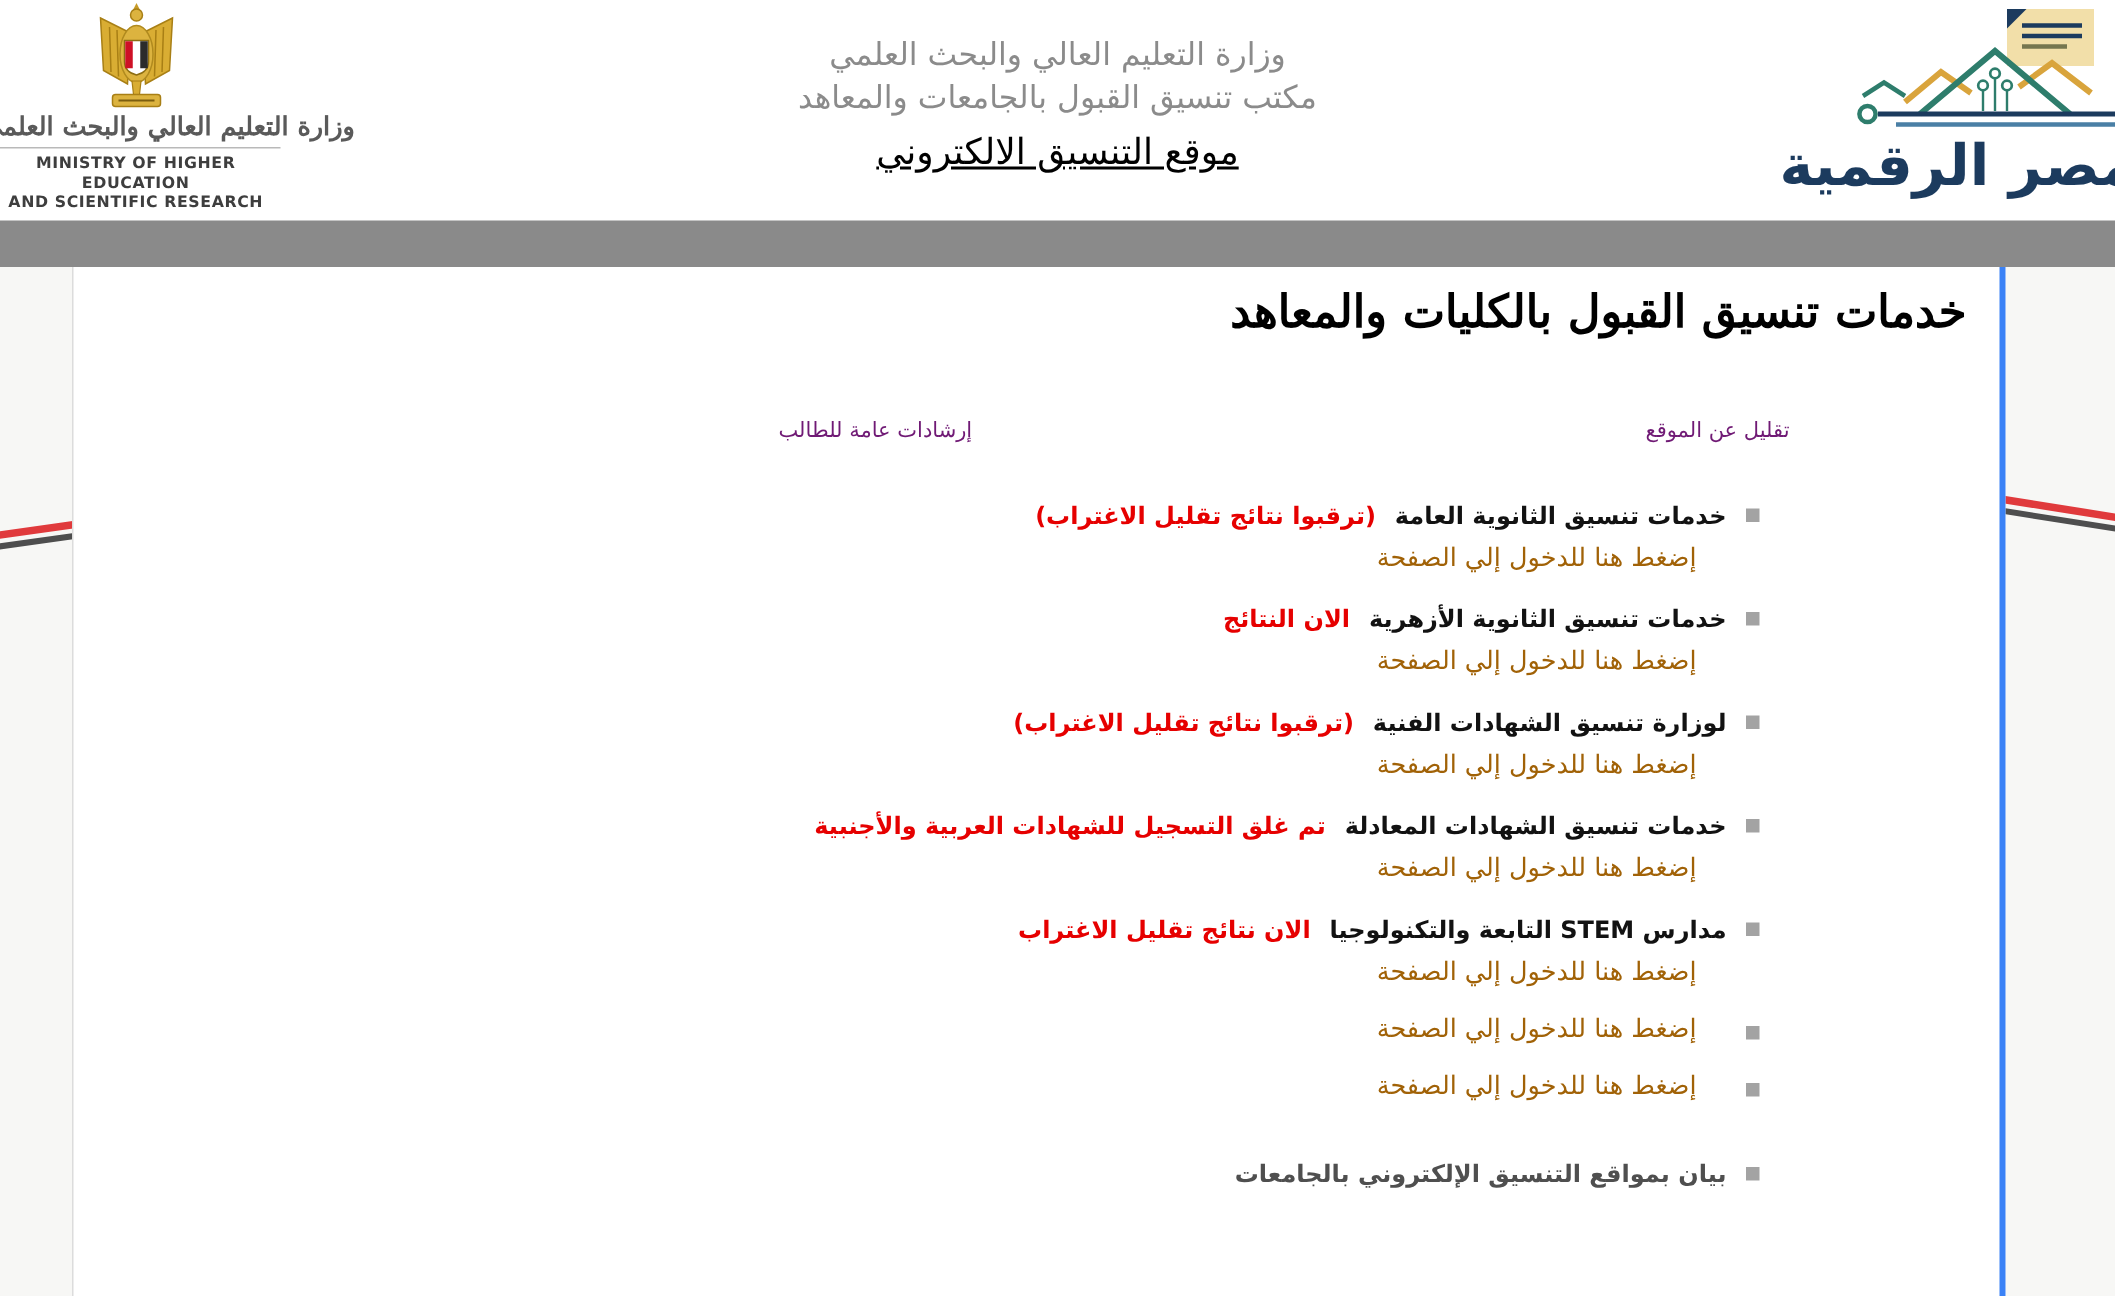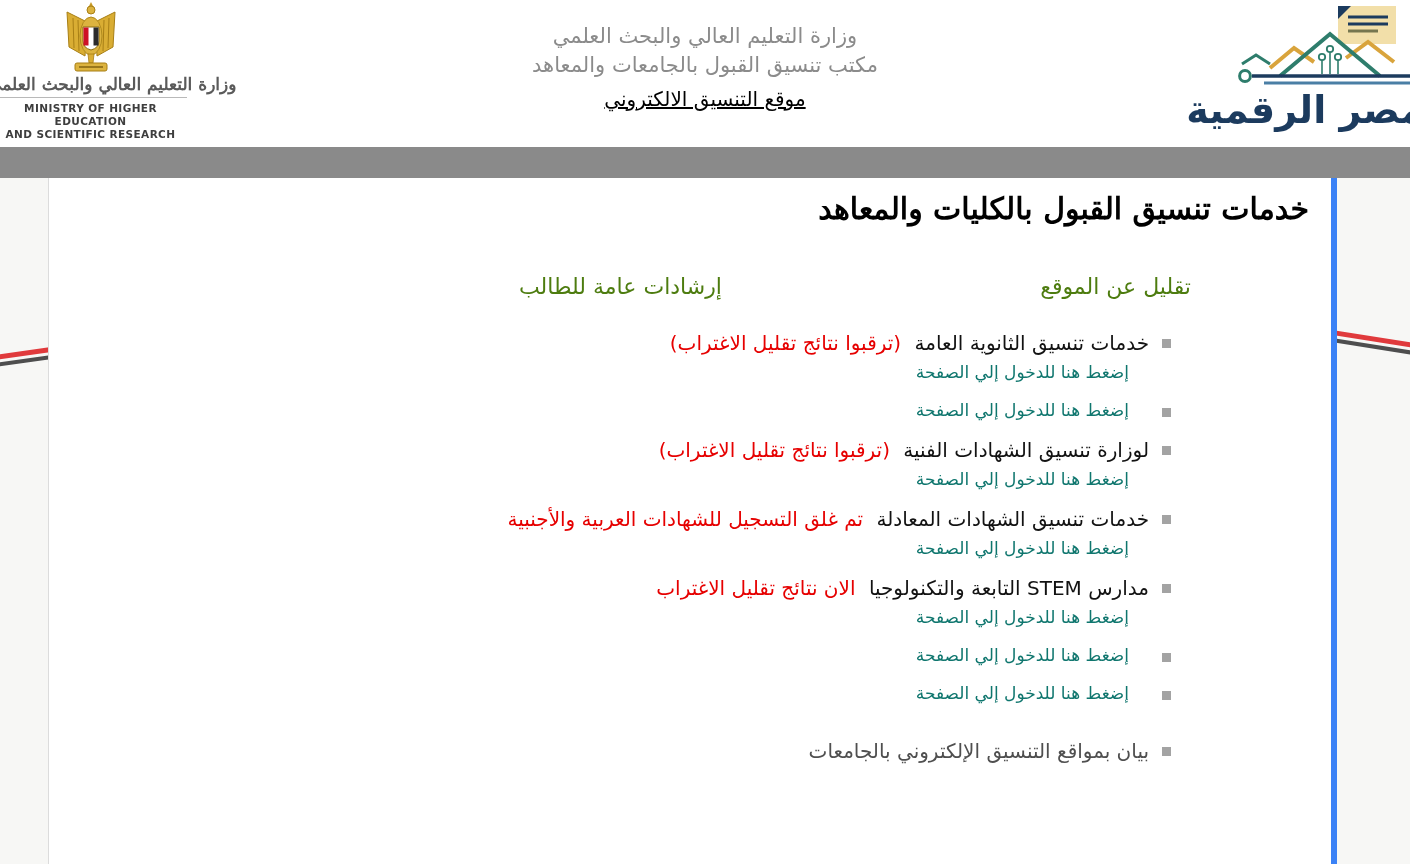--- a/index.html
+++ b/index.html
@@ -15,60 +15,60 @@
   .calli { font-family:"DejaVu Serif", serif; font-weight:bold; font-size:17px;
            color:#5a5a5a; white-space:nowrap; margin-top:2px; }
   .calli-rule { height:1px; background:#b9b9b9; margin:3px 6px 4px 6px; }
   .min-en { font-size:10.5px; font-weight:bold; letter-spacing:.4px; color:#3e3e3e;
             line-height:13px; }
   .min-en span { display:block; }
 
   .head-center { position:absolute; left:50%; top:22px; transform:translateX(-50%);
                  text-align:center; direction:rtl; white-space:nowrap; }
   .hc-line { font-size:21px; color:#8b8b8b; line-height:29px; }
-  .hc-link { display:inline-block; margin-top:7px; font-size:20px; color:#000;
+  .hc-link { display:inline-block; margin-top:7px; font-size:24px; color:#000;
              text-decoration:underline; cursor:pointer; }
 
   .de-logo { position:absolute; right:-14px; top:4px; width:190px; }
   .de-text { position:absolute; top:84px; right:0; font-size:38px; font-weight:bold;
              color:#1c3b5e; direction:rtl; white-space:nowrap; letter-spacing:-1px; }
 
   
   .graybar { position:absolute; top:147px; left:0; width:100%; height:31px; background:#8a8a8a; }
 
   
   .content-bg { position:absolute; top:178px; left:0; right:0; bottom:0; background:#f7f7f5; }
   .ribbon { position:absolute; }
   .ribbon-left  { left:-8px;  top:172px; width:76px; transform:rotate(-8deg); }
   .ribbon-right { right:-8px; top:158px; width:96px; transform:rotate(9deg); }
   .r-red  { height:5px; background:#e03a3c; border-radius:2px; }
   .r-gap  { height:3px; }
   .r-dark { height:4px; background:#4e4e4e; border-radius:2px; }
 
   
   .card { position:absolute; top:0; left:48px; width:1289px; height:100%;
-          background:#fff; border-left:1px solid #dcdcdc; border-right:6px solid #3b82f6;
+          background:#fff; border-left:1px solid #dcdcdc; border-right:4px solid #3b82f6;
           direction:rtl; }
 
   .title { font-family:"DejaVu Serif", serif; font-weight:bold; font-size:30px;
            line-height:38px; color:#000; margin:12px 22px 0 0; }
 
   .toplinks { display:flex; justify-content:space-between; margin-top:48px;
               padding:0 140px 0 470px; }
-  .toplinks a { font-size:22px; color:#4d7c0f; text-decoration:none; cursor:pointer;
+  .toplinks a { font-size:14px; color:#701a75; text-decoration:none; cursor:pointer;
                 line-height:22px;text-align:right; }
 
   .services { margin-top:33px; padding-right:160px; }
   .service { position:relative; padding-right:22px; margin-bottom:17px; }
   .service .bullet { position:absolute; right:0; top:8px; width:9px; height:9px;
                      background:#a3a3a3; }
-  .service-head { font-size:20px; font-weight:normal; line-height:25px; color:#121212; }
+  .service-head { font-size:16px; font-weight:bold; line-height:25px; color:#121212; }
   .service-status { color:#e60000; margin-right:7px; }
   .service-link { display:block; padding-right:20px; margin-top:6px; font-size:17px;
-                  line-height:21px; color:#0f766e; text-decoration:none; cursor:pointer; }
+                  line-height:21px; color:#a16207; text-decoration:none; cursor:pointer; }
   .service.last { margin-top:35px; }
   .service.last .service-head { color:#4f4f4f; }
 </style>
 </head>
 <body>
 
 <div class="page">
 
   <header class="topbar">
 
@@ -171,20 +171,24 @@
           <span class="bullet"></span>
           <div class="service-head">
             <span>خدمات تنسيق الثانوية العامة</span>
             <span class="service-status">(ترقبوا نتائج تقليل الاغتراب)</span>
           </div>
           <a class="service-link">إضغط هنا للدخول إلي الصفحة</a>
         </div>
 
         <div class="service">
           <span class="bullet"></span>
+          <div class="service-head">
+            <span>خدمات تنسيق الثانوية الأزهرية</span>
+            <span class="service-status">الان النتائج</span>
+          </div>
           <a class="service-link">إضغط هنا للدخول إلي الصفحة</a>
         </div>
 
         <div class="service">
           <span class="bullet"></span>
           <div class="service-head">
             <span>لوزارة تنسيق الشهادات الفنية</span>
             <span class="service-status">(ترقبوا نتائج تقليل الاغتراب)</span>
           </div>
           <a class="service-link">إضغط هنا للدخول إلي الصفحة</a>

